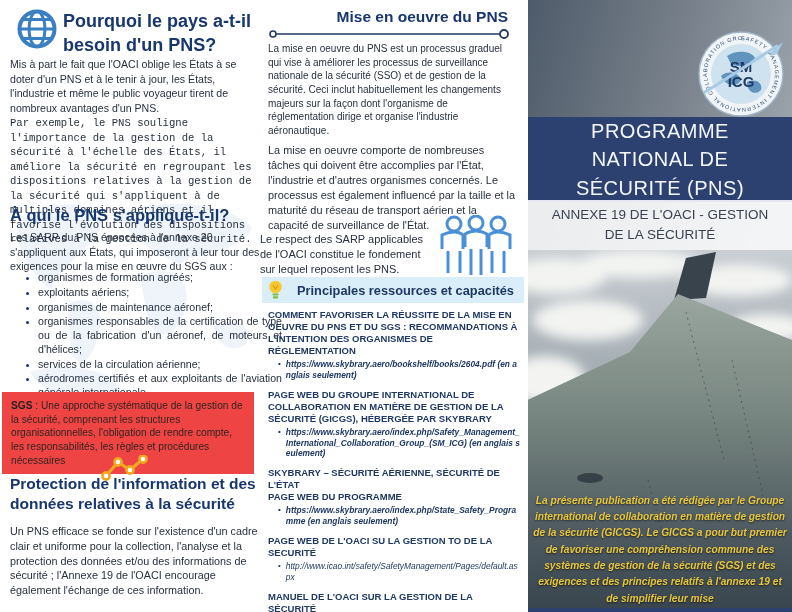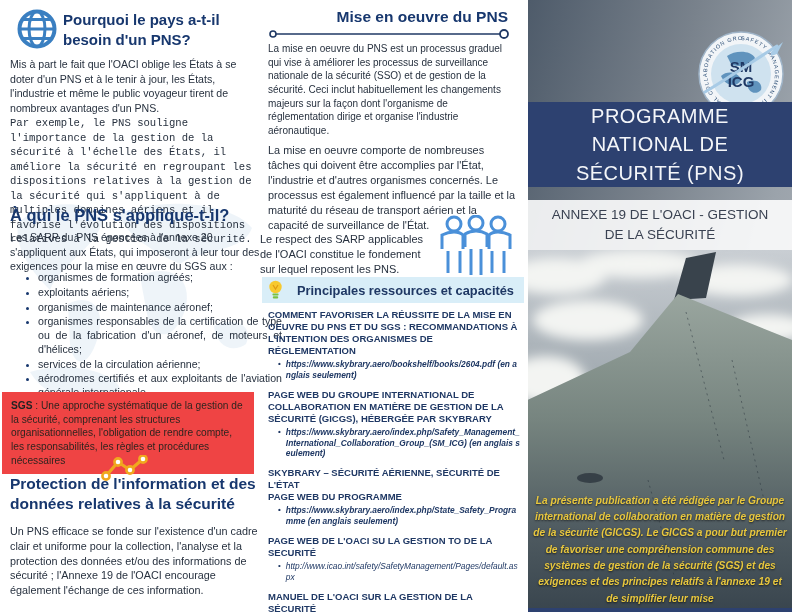--- a/index.html
+++ b/index.html
@@ -1,41 +1,41 @@
 <!DOCTYPE html>
 <html><head>
 <meta charset="utf-8">
 <style>
   html,body{margin:0;padding:0;background:#e9e9e9;}
   #page{position:relative;width:792px;height:612px;background:#ffffff;overflow:hidden;
         font-family:"Liberation Sans", sans-serif;color:#27313f;}
   .abs{position:absolute;}
   
-  .h1{color:#17376e;font-weight:bold;font-size:15px;line-height:1.32;}
+  .h1{color:#17376e;font-weight:bold;font-size:18px;line-height:1.32;}
   .h1.big{font-size:16.5px;}
   .body-txt{font-size:10.6px;line-height:1.37;color:#27313f;}
   .bullets{margin:0;padding:0 0 0 26px;font-size:10.6px;line-height:1.3;color:#27313f;}
   .bullets li{margin-bottom:1px;text-align:justify;}
   .bullets li::marker{color:#17376e;font-size:9px;}
   .sgs-box{background:#ef4444;padding:7px 9px;font-size:10.2px;line-height:1.34;color:#30241f;}
   .sgs-box b{color:#222;}
   
   .mid-title{color:#17376e;font-weight:bold;font-size:15.5px;text-align:right;}
   .res-strip{background:#d9eef8;display:flex;align-items:center;}
   .res-strip .label{color:#1f3864;font-weight:bold;font-size:12.8px;margin-left:14px;}
   .res-list{display:flex;flex-direction:column;gap:8px;}
   .res-item .head{color:#1f3864;font-weight:bold;font-size:9.5px;line-height:1.26;}
   .res-item .link{color:#1f3864;font-style:italic;font-weight:bold;font-size:8.4px;line-height:1.3;
                   margin:2px 0 0 10px;display:flex;gap:5px;word-break:break-all;cursor:pointer;}
   .res-item .link.thin{font-weight:normal;}
   .res-item .link .dot{color:#1f3864;font-style:normal;font-size:8px;line-height:1.3;}
   
   #photo-panel{left:528px;top:0;width:264px;height:612px;overflow:hidden;
                background:linear-gradient(105deg,#4e5b6a 0%,#79828c 40%,#9ba3ab 70%,#b0b4ba 100%);}
-  .banner{left:0;top:102px;width:264px;height:85px;background:#2d4170;display:flex;
+  .banner{left:0;top:117px;width:264px;height:85px;background:#2d4170;display:flex;
           align-items:center;justify-content:center;text-align:center;color:#f4f6f9;
           font-size:20px;line-height:1.42;letter-spacing:.5px;font-weight:400;}
   .subtitle{left:0;top:200px;width:264px;height:50px;background:rgba(255,255,255,.88);
             display:flex;align-items:center;justify-content:center;text-align:center;
             color:#3a4252;font-size:13.5px;line-height:1.5;}
   .photo-footer{left:4px;bottom:5px;width:256px;text-align:center;color:#e8c73e;
                 font-style:italic;font-weight:bold;font-size:10.2px;line-height:1.6;
                 text-shadow:0 1px 2px rgba(0,0,0,.65);}
   .bottom-line{left:0;bottom:0;width:264px;height:4px;background:#2d4170;}
   .logo-wrap{right:7px;top:30px;width:88px;height:88px;}

